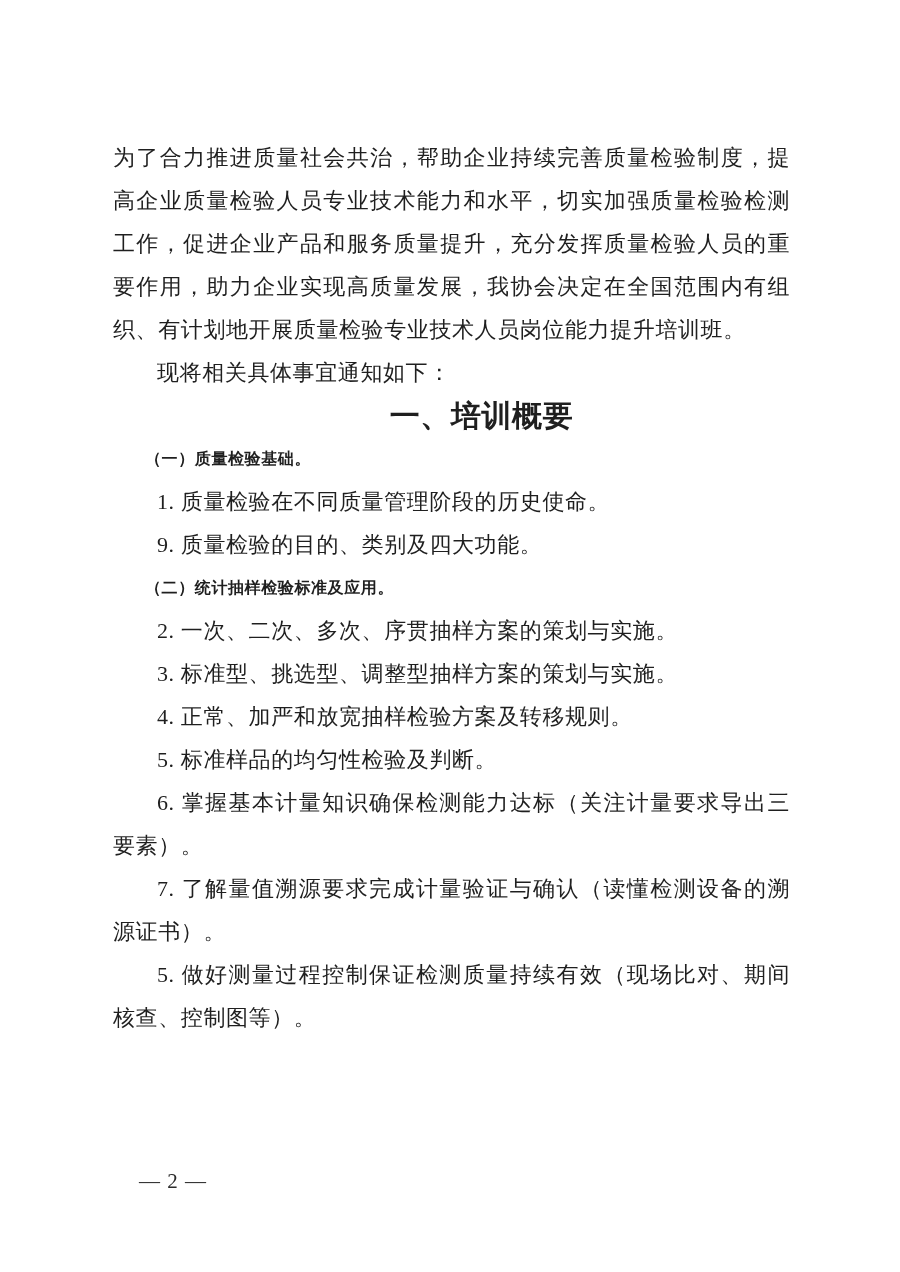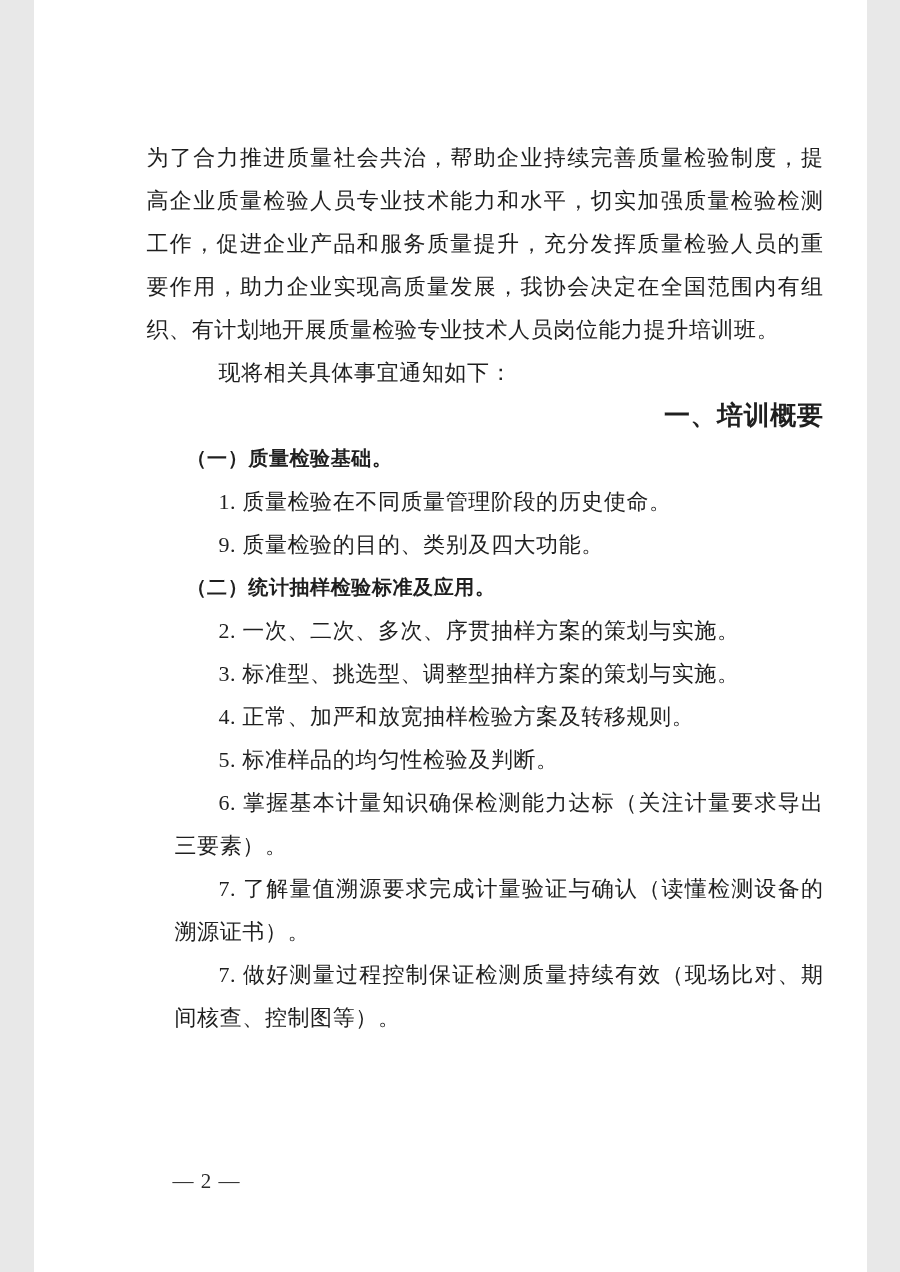--- a/index.html
+++ b/index.html
@@ -2,21 +2,21 @@
 <html><head>
 <meta charset="utf-8">
 <style>
   html, body {
     margin: 0;
     padding: 0;
     background: #e8e8e8;
   }
   .page {
     position: relative;
-    width: 833px;
+    width: 900px;
     height: 1272px;
     margin: 0 auto;
     background: #ffffff;
     overflow: hidden;
     font-family: "Liberation Serif", serif;
     color: #1f1f1f;
   }
   .content {
     position: absolute;
     left: 113px;
@@ -31,34 +31,33 @@
     letter-spacing: 0.6px;
     text-align: justify;
     text-justify: inter-ideograph;
   }
   p.para-opening {
     text-indent: 0;
   }
   p.para-indented,
   p.para-item {
     text-indent: 2em;
-    margin-left: 28px;
   }
   p.para-h1 {
     font-family: "Liberation Sans", sans-serif;
     font-weight: bold;
     text-indent: 2em;
-    text-align: right;
-    font-size: 26px;
+    text-align: center;
+    font-size: 30px;
   }
   p.para-h2 {
     font-weight: bold;
     text-indent: 2em;
     text-align: left;
-    font-size: 20px;
+    font-size: 16px;
   }
   .footer-page-number {
     position: absolute;
     left: 139px;
     top: 1166px;
     font-size: 21px;
     line-height: 30px;
     letter-spacing: 1px;
     color: #2a2a2a;
   }
@@ -74,16 +73,16 @@
       <p class="para-h2">（一）质量检验基础。</p>
       <p class="para-item">1. 质量检验在不同质量管理阶段的历史使命。</p>
       <p class="para-item">9. 质量检验的目的、类别及四大功能。</p>
       <p class="para-h2">（二）统计抽样检验标准及应用。</p>
       <p class="para-item">2. 一次、二次、多次、序贯抽样方案的策划与实施。</p>
       <p class="para-item">3. 标准型、挑选型、调整型抽样方案的策划与实施。</p>
       <p class="para-item">4. 正常、加严和放宽抽样检验方案及转移规则。</p>
       <p class="para-item">5. 标准样品的均匀性检验及判断。</p>
       <p class="para-item">6. 掌握基本计量知识确保检测能力达标（关注计量要求导出三要素）。</p>
       <p class="para-item">7. 了解量值溯源要求完成计量验证与确认（读懂检测设备的溯源证书）。</p>
-      <p class="para-item">7. 做好测量过程控制保证检测质量持续有效（现场比对、期间核查、控制图等）。</p>
+      <p class="para-item">5. 做好测量过程控制保证检测质量持续有效（现场比对、期间核查、控制图等）。</p>
     </div>
   <div class="footer-page-number">— 2 —</div>
 </div>
 
 </body></html>

